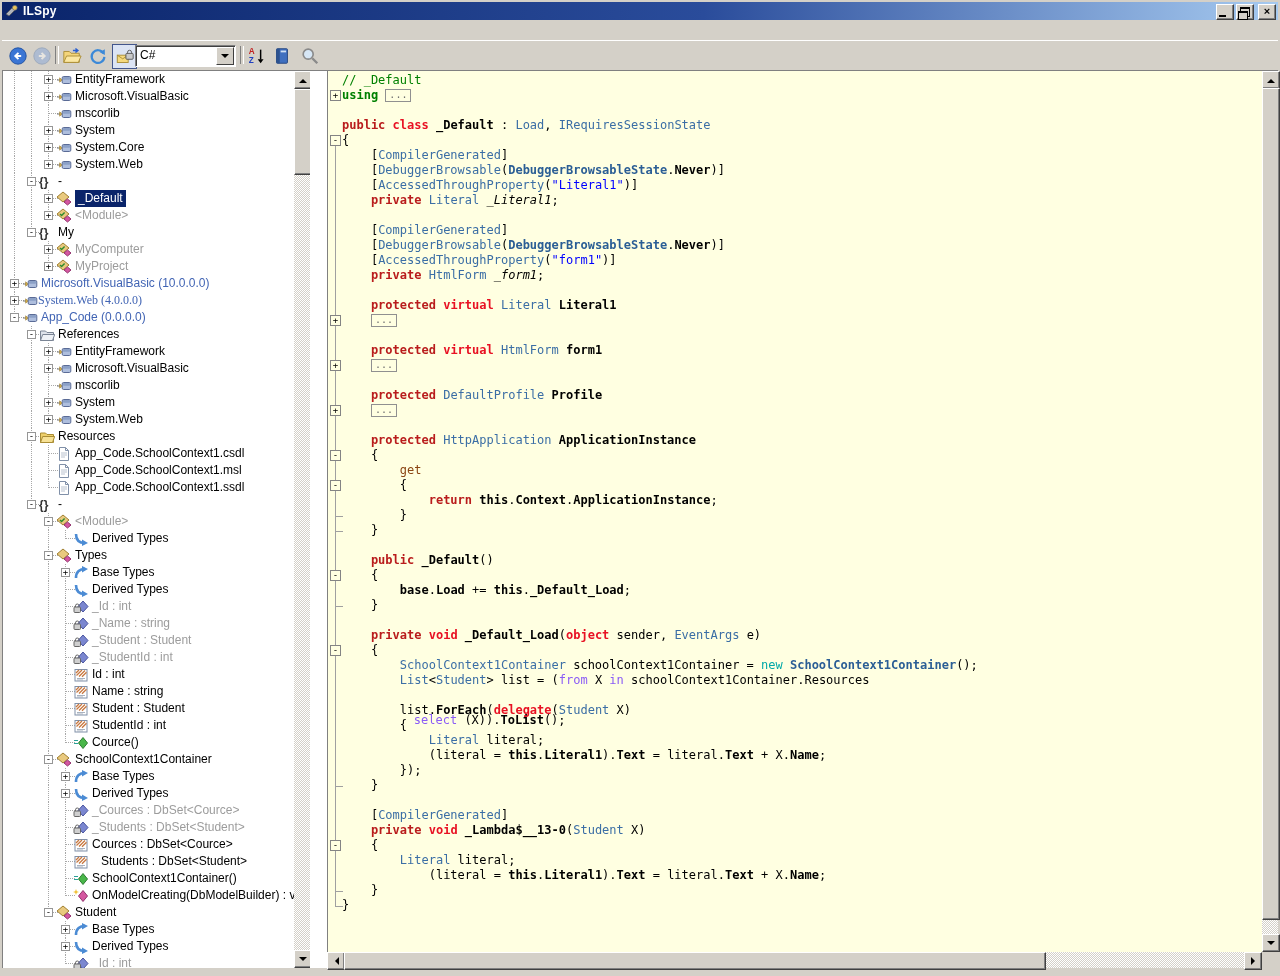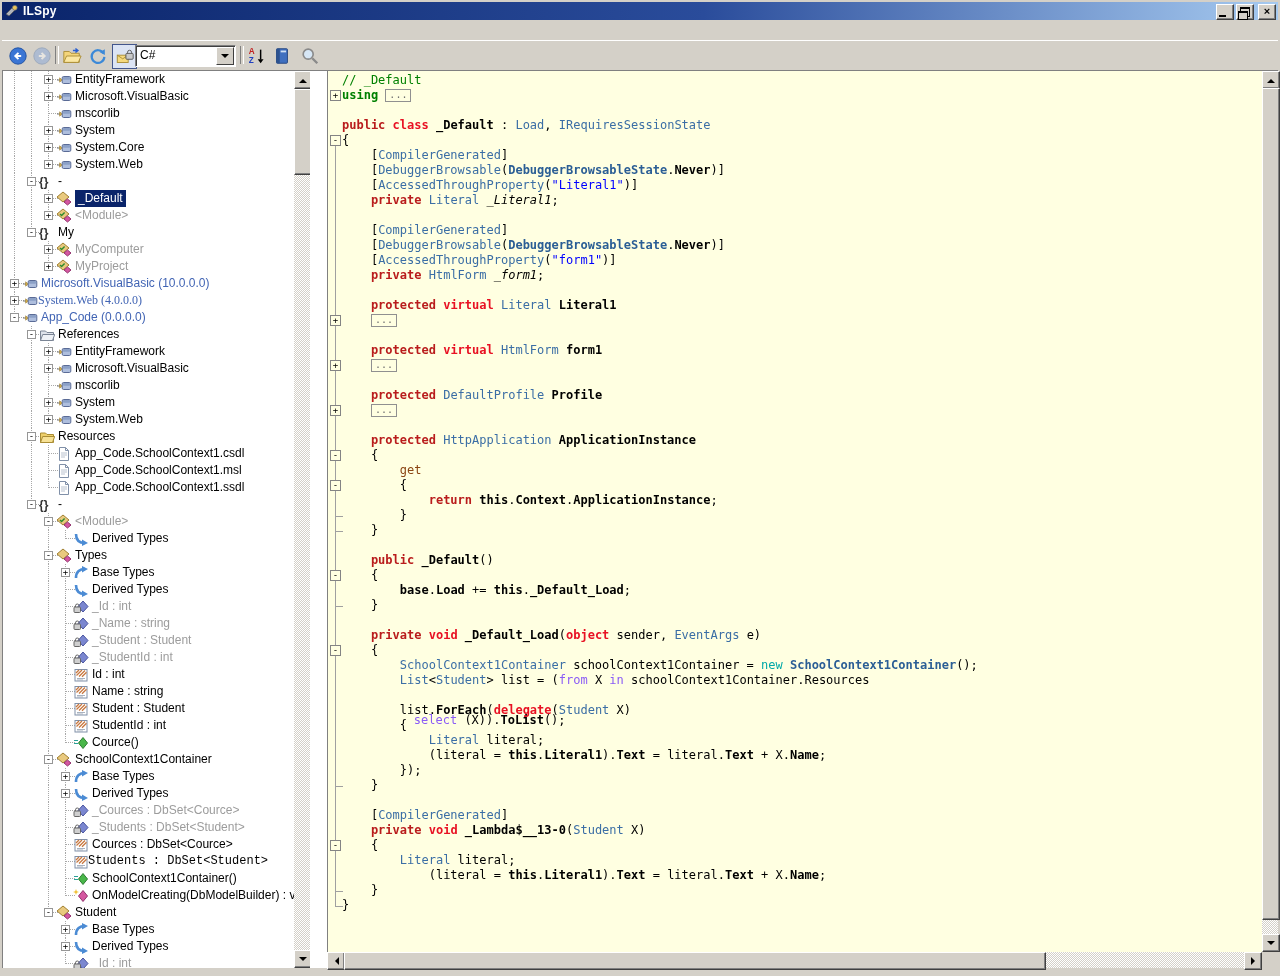--- a/index.html
+++ b/index.html
@@ -804,21 +804,21 @@
             <span class="guide" style="left: 45px; top: 0px; height: 17px;"></span>
             <span class="guide" style="left: 62px; top: 0px; height: 17px;"></span>
             <span class="hguide" style="left: 62px; top: 8px; width: 10px;"></span>
             <span class="ticon" style="left: 70px;">
               <svg viewBox="0 0 16 16">
                 <rect x="2" y="2.5" width="12" height="11.5" fill="#fff" stroke="#8090A8"></rect>
                 <path d="M3 6 l3 -3 M3.5 8.5 l5.5 -5.5 M6 9.5 l6 -6 M9 9.8 l4.5 -4.5" stroke="#C87840" stroke-width="1.3"></path>
                 <path d="M4 11.5 h8 M4 13 h6" stroke="#A8B2C0"></path>
               </svg>
             </span>
-            <span class="lbl" style="left: 85px; font-family: Liberation Mono, monospace;">Students : DbSet&lt;Student&gt;</span>
+            <span class="lbl" style="left: 98px;">Students : DbSet&lt;Student&gt;</span>
           </div>
           <div class="trow" style="top: 799px;">
             <span class="guide" style="left: 45px; top: 0px; height: 17px;"></span>
             <span class="guide" style="left: 62px; top: 0px; height: 17px;"></span>
             <span class="hguide" style="left: 62px; top: 8px; width: 10px;"></span>
             <span class="ticon" style="left: 70px;">
               <svg viewBox="0 0 16 16">
                 <path d="M1 5.5 h4 M1 8.5 h4" stroke="#2AA198" stroke-width="1.2"></path>
                 <polygon points="10,2.5 14.5,8 10,13.5 5.5,8" fill="#49B649" stroke="#2E7D32"></polygon>
               </svg>

